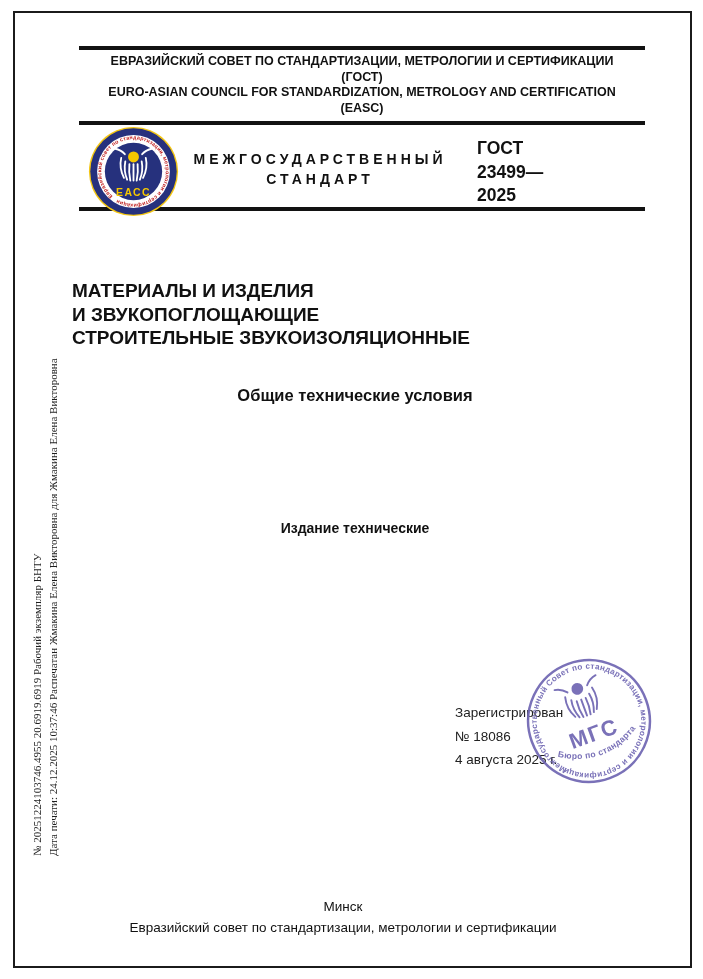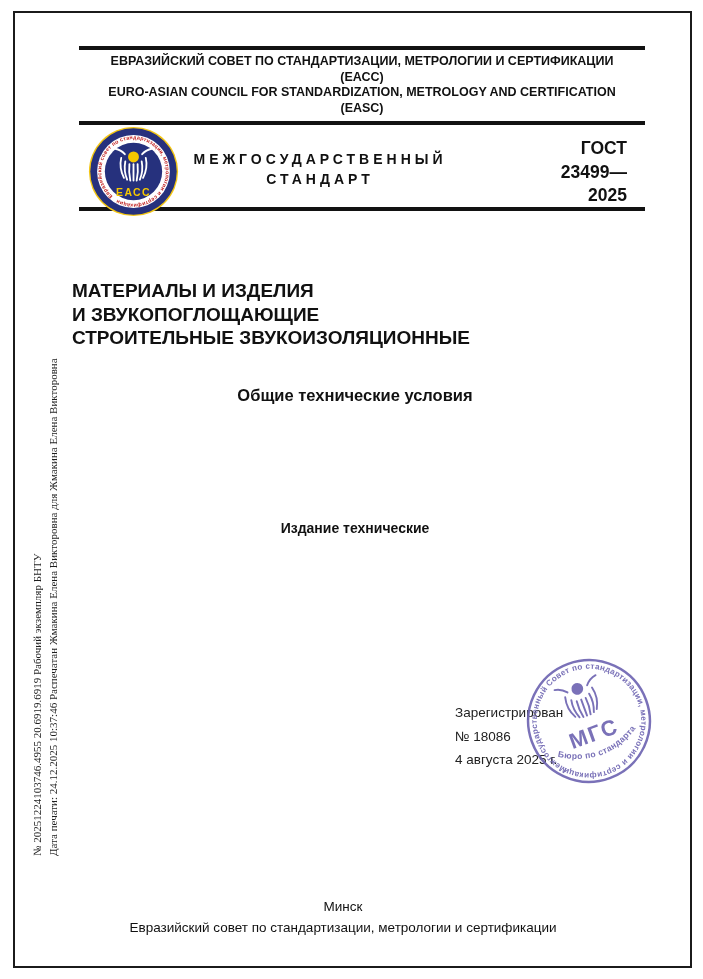--- a/index.html
+++ b/index.html
@@ -34,21 +34,21 @@
   .logo { position: absolute; left: 88px; top: 126px; width: 91px; height: 91px; }
 
   .std-type {
     position: absolute; left: 180px; top: 149px; width: 280px;
     text-align: center; font-weight: bold;
     font-size: 14px; letter-spacing: 4px; line-height: 20px;
   }
   .gost-block {
     position: absolute; left: 477px; top: 137px; width: 150px;
     font-weight: bold; font-size: 17.5px; line-height: 23.5px;
-    text-align: right;
+    text-align: left;
   }
 
   .doc-title {
     position: absolute; left: 72px; top: 279px; width: 566px;
     font-weight: bold;
     font-size: 19px; line-height: 23.5px;
   }
   .doc-subtitle {
     position: absolute; left: 72px; top: 386px; width: 566px;
     text-align: center; font-weight: bold; font-size: 16.5px;
@@ -95,21 +95,21 @@
     <div>№ 20251224103746.4955 20.6919.6919 Рабочий экземпляр БНТУ</div>
     <div>Дата печати: 24.12.2025 10:37:46 Распечатан Жмакина Елена Викторовна для Жмакина Елена Викторовна</div>
   </div>
 
   <div class="rule rule1"></div>
   <div class="rule rule2"></div>
   <div class="rule rule3"></div>
 
   <div class="org-header">
     <div>ЕВРАЗИЙСКИЙ СОВЕТ ПО СТАНДАРТИЗАЦИИ, МЕТРОЛОГИИ И СЕРТИФИКАЦИИ</div>
-    <div>(ЕАСС)</div>
+    <div>(ГОСТ)</div>
     <div>EURO-ASIAN COUNCIL FOR STANDARDIZATION, METROLOGY AND CERTIFICATION</div>
     <div>(EASC)</div>
   </div>
 
   <svg class="logo" viewBox="0 0 100 100">
     <circle cx="50" cy="50" r="49" fill="#f3c613"></circle>
     <circle cx="50" cy="50" r="47.5" fill="#26317d"></circle>
     <circle cx="50" cy="50" r="40" fill="#ffffff"></circle>
     <defs>
       <path id="logoRing" d="M 50,50 m -35.5,0 a 35.5,35.5 0 1,1 71,0 a 35.5,35.5 0 1,1 -71,0"></path>

